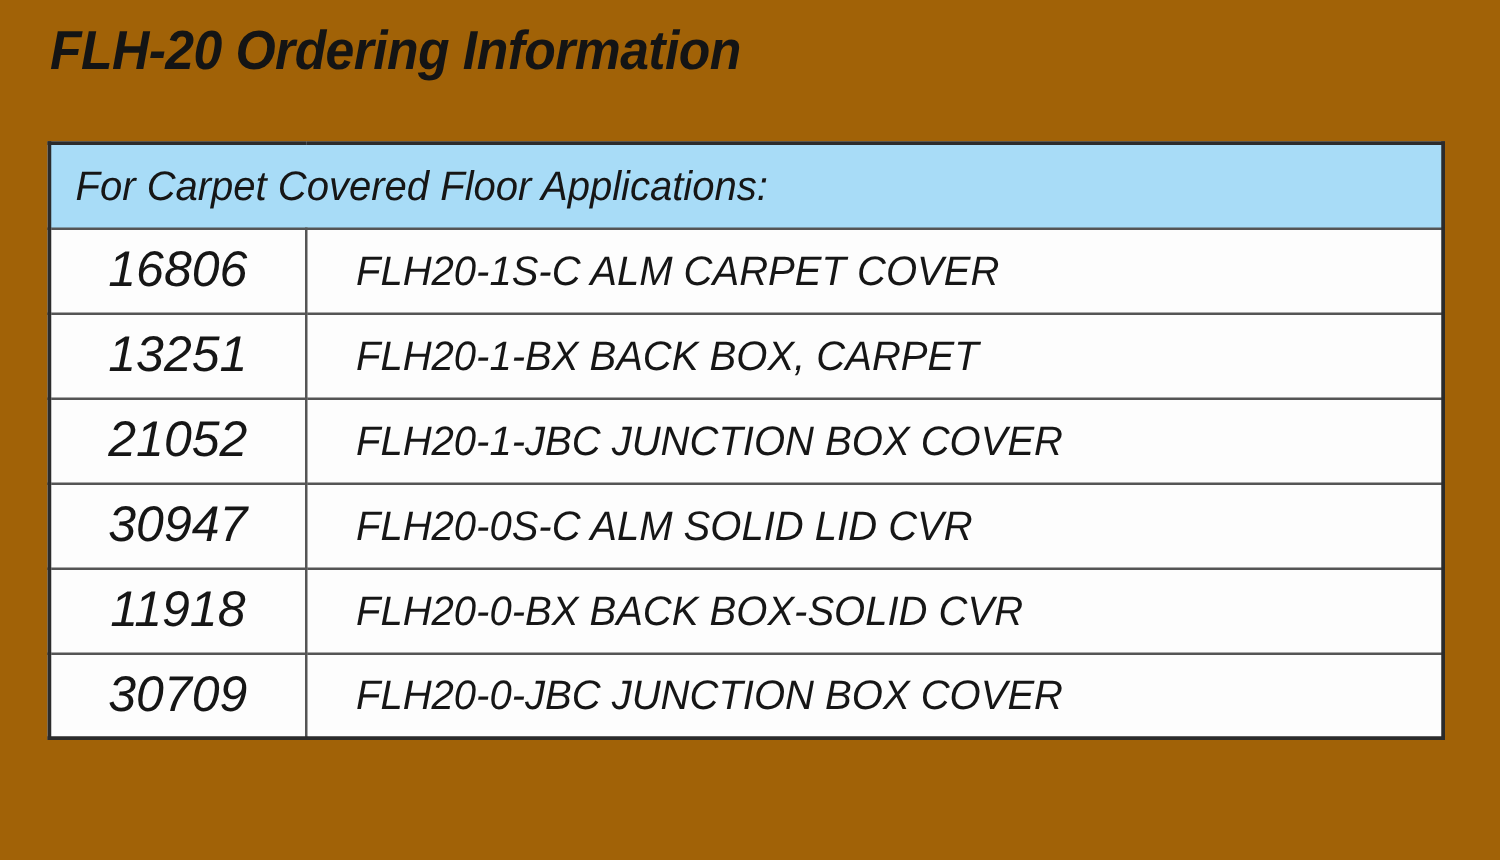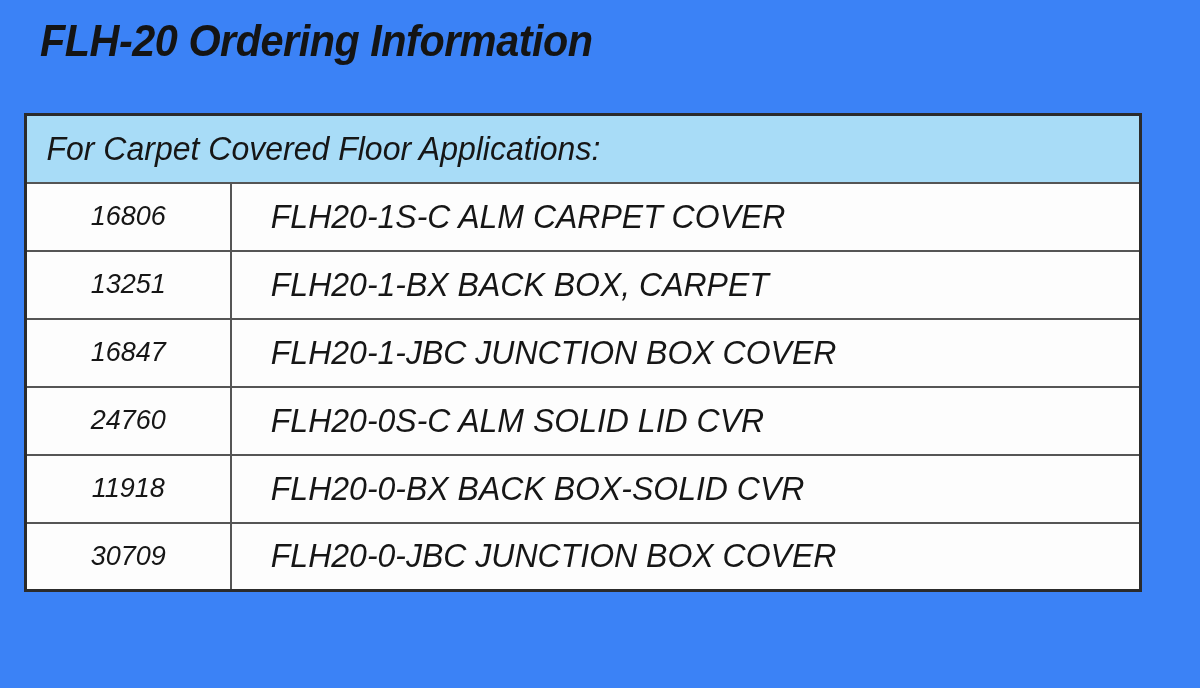--- a/index.html
+++ b/index.html
@@ -12,21 +12,21 @@
     height: 688px;
     overflow: hidden;
     font-family: "Liberation Sans", sans-serif;
     color: #1a1a1a;
     position: relative;
   }
 
   .page {
     position: absolute;
     inset: 0;
-    background: #3b82f6;
+    background: #a16207;
   }
 
   
   .doc-title {
     position: absolute;
     left: 40px;
     top: 16px;
     font-size: 44px;
     font-weight: 700;
     font-style: italic;
@@ -34,21 +34,21 @@
     color: #141414;
     white-space: nowrap;
     line-height: 1.15;
     transform: scaleX(0.94);
     transform-origin: left center;
   }
 
   
   .order-table {
     position: absolute;
-    left: 24px;
+    left: 38px;
     top: 113px;
     width: 1118px;
     border-collapse: collapse;
     border: 3px solid #2b2b2b;
     background: #ffffff;
     table-layout: fixed;
   }
 
   .order-table tr {
     height: 68px;
@@ -79,21 +79,21 @@
     font-weight: 500;
     color: #161616;
     padding-left: 20px;
     white-space: nowrap;
     transform: scaleX(0.97);
     transform-origin: left center;
     display: block;
   }
 
   .part-number {
-    font-size: 27px;
+    font-size: 40px;
     font-style: italic;
     font-weight: 500;
     color: #161616;
     text-align: center;
     white-space: nowrap;
     display: block;
   }
 
   .part-desc {
     font-size: 33px;
@@ -140,31 +140,31 @@
         <td>
           <span class="part-number">13251</span>
         </td>
         <td>
           <span class="part-desc">FLH20-1-BX BACK BOX, CARPET</span>
         </td>
       </tr>
 
       <tr>
         <td>
-          <span class="part-number">16847</span>
+          <span class="part-number">21052</span>
         </td>
         <td>
           <span class="part-desc">FLH20-1-JBC JUNCTION BOX COVER</span>
         </td>
       </tr>
 
 
       <tr>
         <td>
-          <span class="part-number">24760</span>
+          <span class="part-number">30947</span>
         </td>
         <td>
           <span class="part-desc">FLH20-0S-C ALM SOLID LID CVR</span>
         </td>
       </tr>
 
       <tr>
         <td>
           <span class="part-number">11918</span>
         </td>

